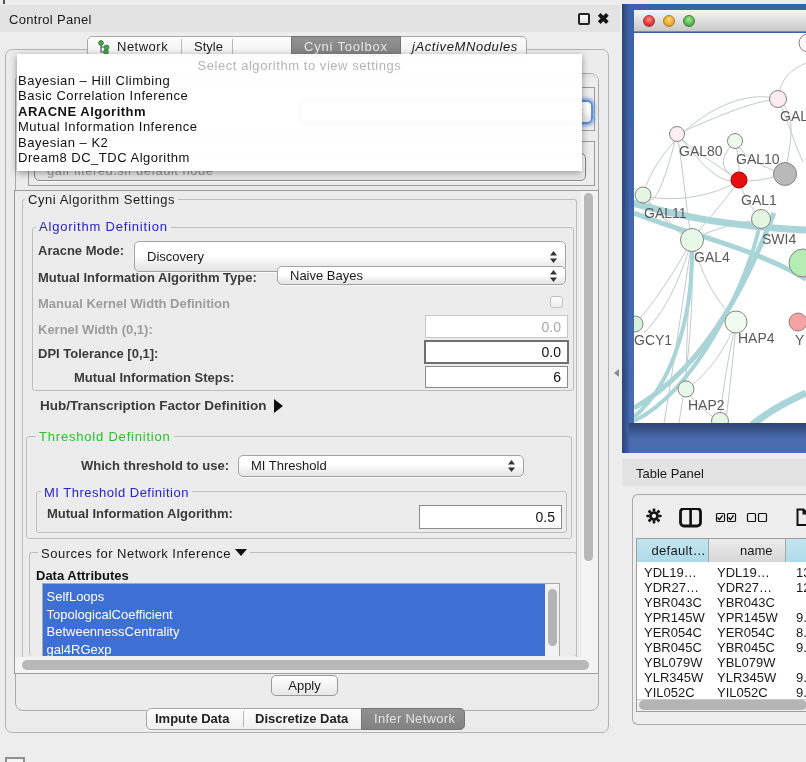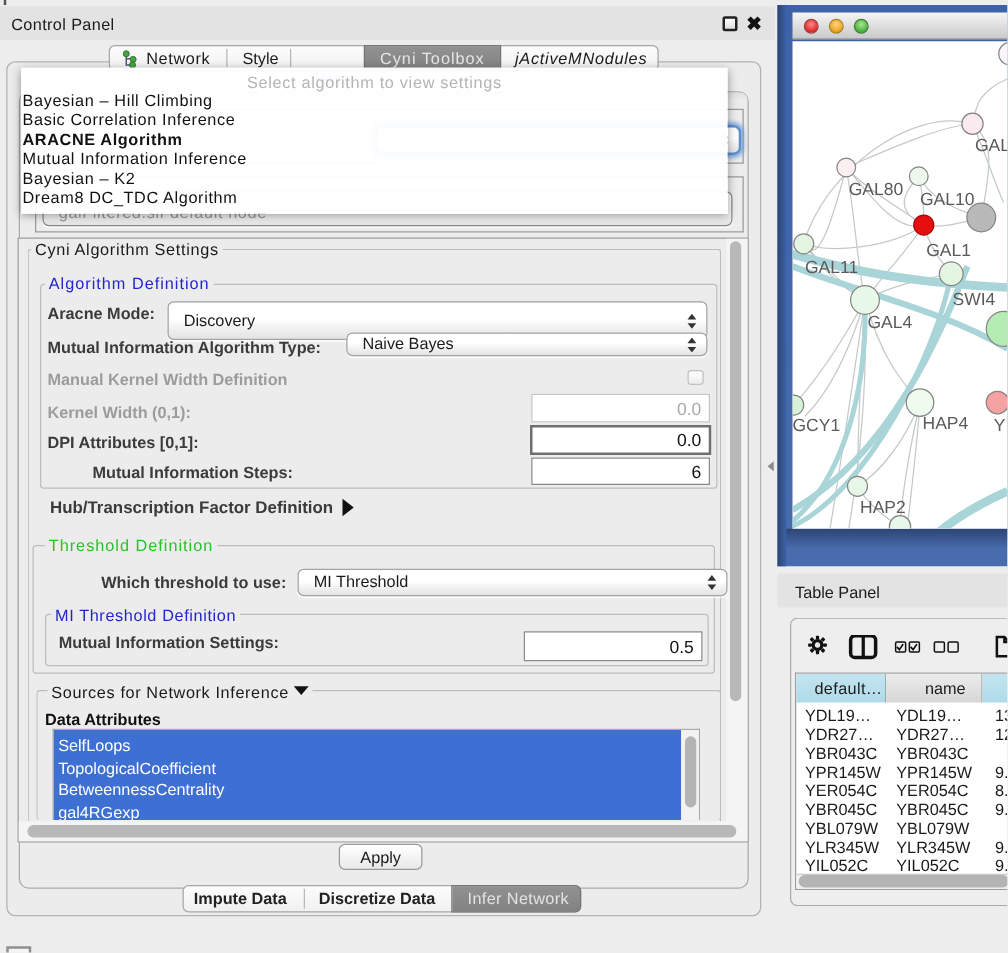--- a/index.html
+++ b/index.html
@@ -102,50 +102,50 @@
 </div>
 
 <div class="lbl abs" style="left:38px;top:296px;color:#9c9c9c;">Manual Kernel Width Definition</div>
 <div class="abs" style="left:550px;top:296px;width:13px;height:12px;border:1px solid #c2c2c2;border-radius:3px;background:linear-gradient(#fff,#ececec);"></div>
 
 <div class="lbl abs" style="left:38px;top:322px;color:#9c9c9c;">Kernel Width (0,1):</div>
 <div class="tfield" style="left:425px;top:315px;width:143px;height:23px;border:1px solid #c6c6c6;">
     <span style="color:#a8a8a8;">0.0</span>
   </div>
 
-<div class="lbl abs" style="left:38px;top:346px;">DPI Attributes [0,1]:</div>
+<div class="lbl abs" style="left:38px;top:346px;">DPI Tolerance [0,1]:</div>
 <div class="tfield" style="left:424px;top:340px;width:145px;height:24px;border:2px solid #6f6f6f;">
     <span>0.0</span>
   </div>
 
 <div class="lbl abs" style="left:38px;top:370px;margin-left:36px;">Mutual Information Steps:</div>
 <div class="tfield" style="left:425px;top:366px;width:143px;height:22px;border:1px solid #8a8a8a;">
     <span>6</span>
   </div>
 
 <div class="lbl abs" style="left:40px;top:398px;font-size:13.5px;">Hub/Transcription Factor Definition</div>
 <div class="abs" style="left:273px;top:399px;"><svg width="11" height="14" viewBox="0 0 11 14">
       <path d="M1 0 L10 7 L1 14 Z" fill="#111"></path>
     </svg></div>
 
 <div class="grp" style="left:26px;top:436px;width:546px;height:103px;"></div>
 <div class="grpt" style="left:36px;top:429px;letter-spacing:0.8px;color:#27c427;">Threshold Definition</div>
 
 <div class="lbl abs" style="left:81px;top:458px;">Which threshold to use:</div>
-<div class="combo" style="left:238px;top:455px;width:344px;height:22px;">
+<div class="combo" style="left:238px;top:455px;width:286px;height:22px;">
   <span class="ctext">MI Threshold</span>
   <svg class="arr" width="9" height="12" viewBox="0 0 9 12">
       <path d="M4.5 0 L8 4.5 L1 4.5 Z" fill="#333"></path>
       <path d="M4.5 12 L8 7.5 L1 7.5 Z" fill="#333"></path>
     </svg>
 </div>
 
 <div class="grp" style="left:36px;top:491px;width:531px;height:42px;"></div>
 <div class="grpt" style="left:41px;top:485px;letter-spacing:0.5px;color:#2424cc;">MI Threshold Definition</div>
-<div class="lbl abs" style="left:47px;top:506px;">Mutual Information Settings:</div>
+<div class="lbl abs" style="left:47px;top:506px;">Mutual Information Algorithm:</div>
 <div class="tfield" style="left:419px;top:505px;width:143px;height:24px;border:1px solid #8a8a8a;">
     <span>0.5</span>
   </div>
 
 <div class="grp" style="left:29px;top:552px;width:548px;height:104px;border-bottom:none;"></div>
 <div class="grpt" style="left:38px;top:546px;letter-spacing:0.5px;color:#1a1a1a;">Sources for Network Inference <svg width="12" height="9" viewBox="0 0 12 9" style="vertical-align:1px;">
       <path d="M0 1 L12 1 L6 8 Z" fill="#111"></path>
     </svg></div>
 <div class="lbl abs" style="left:36px;top:568px;color:#111;">Data Attributes</div>
 

